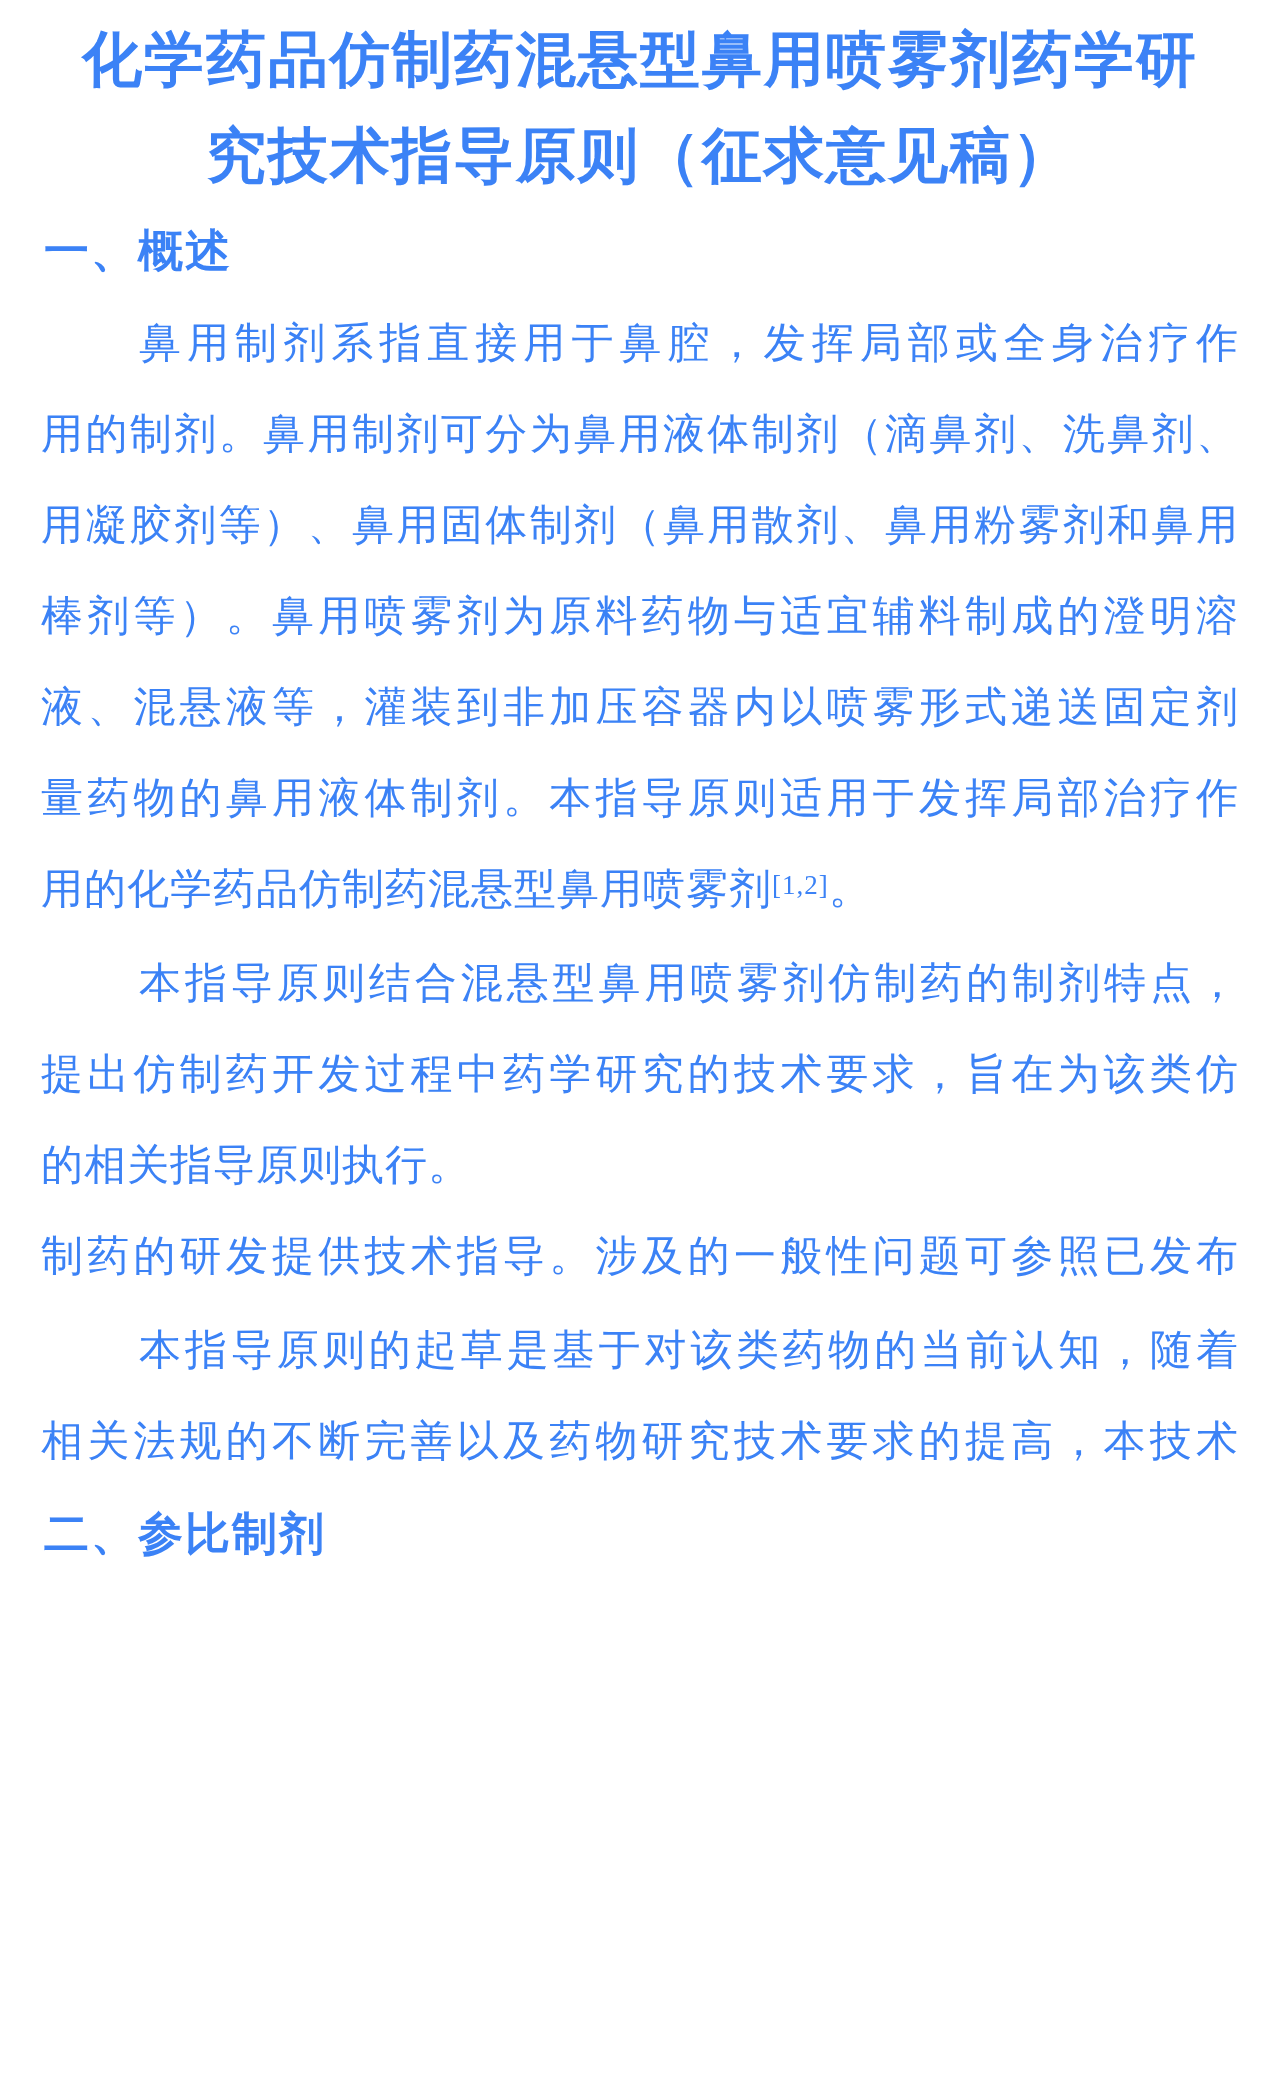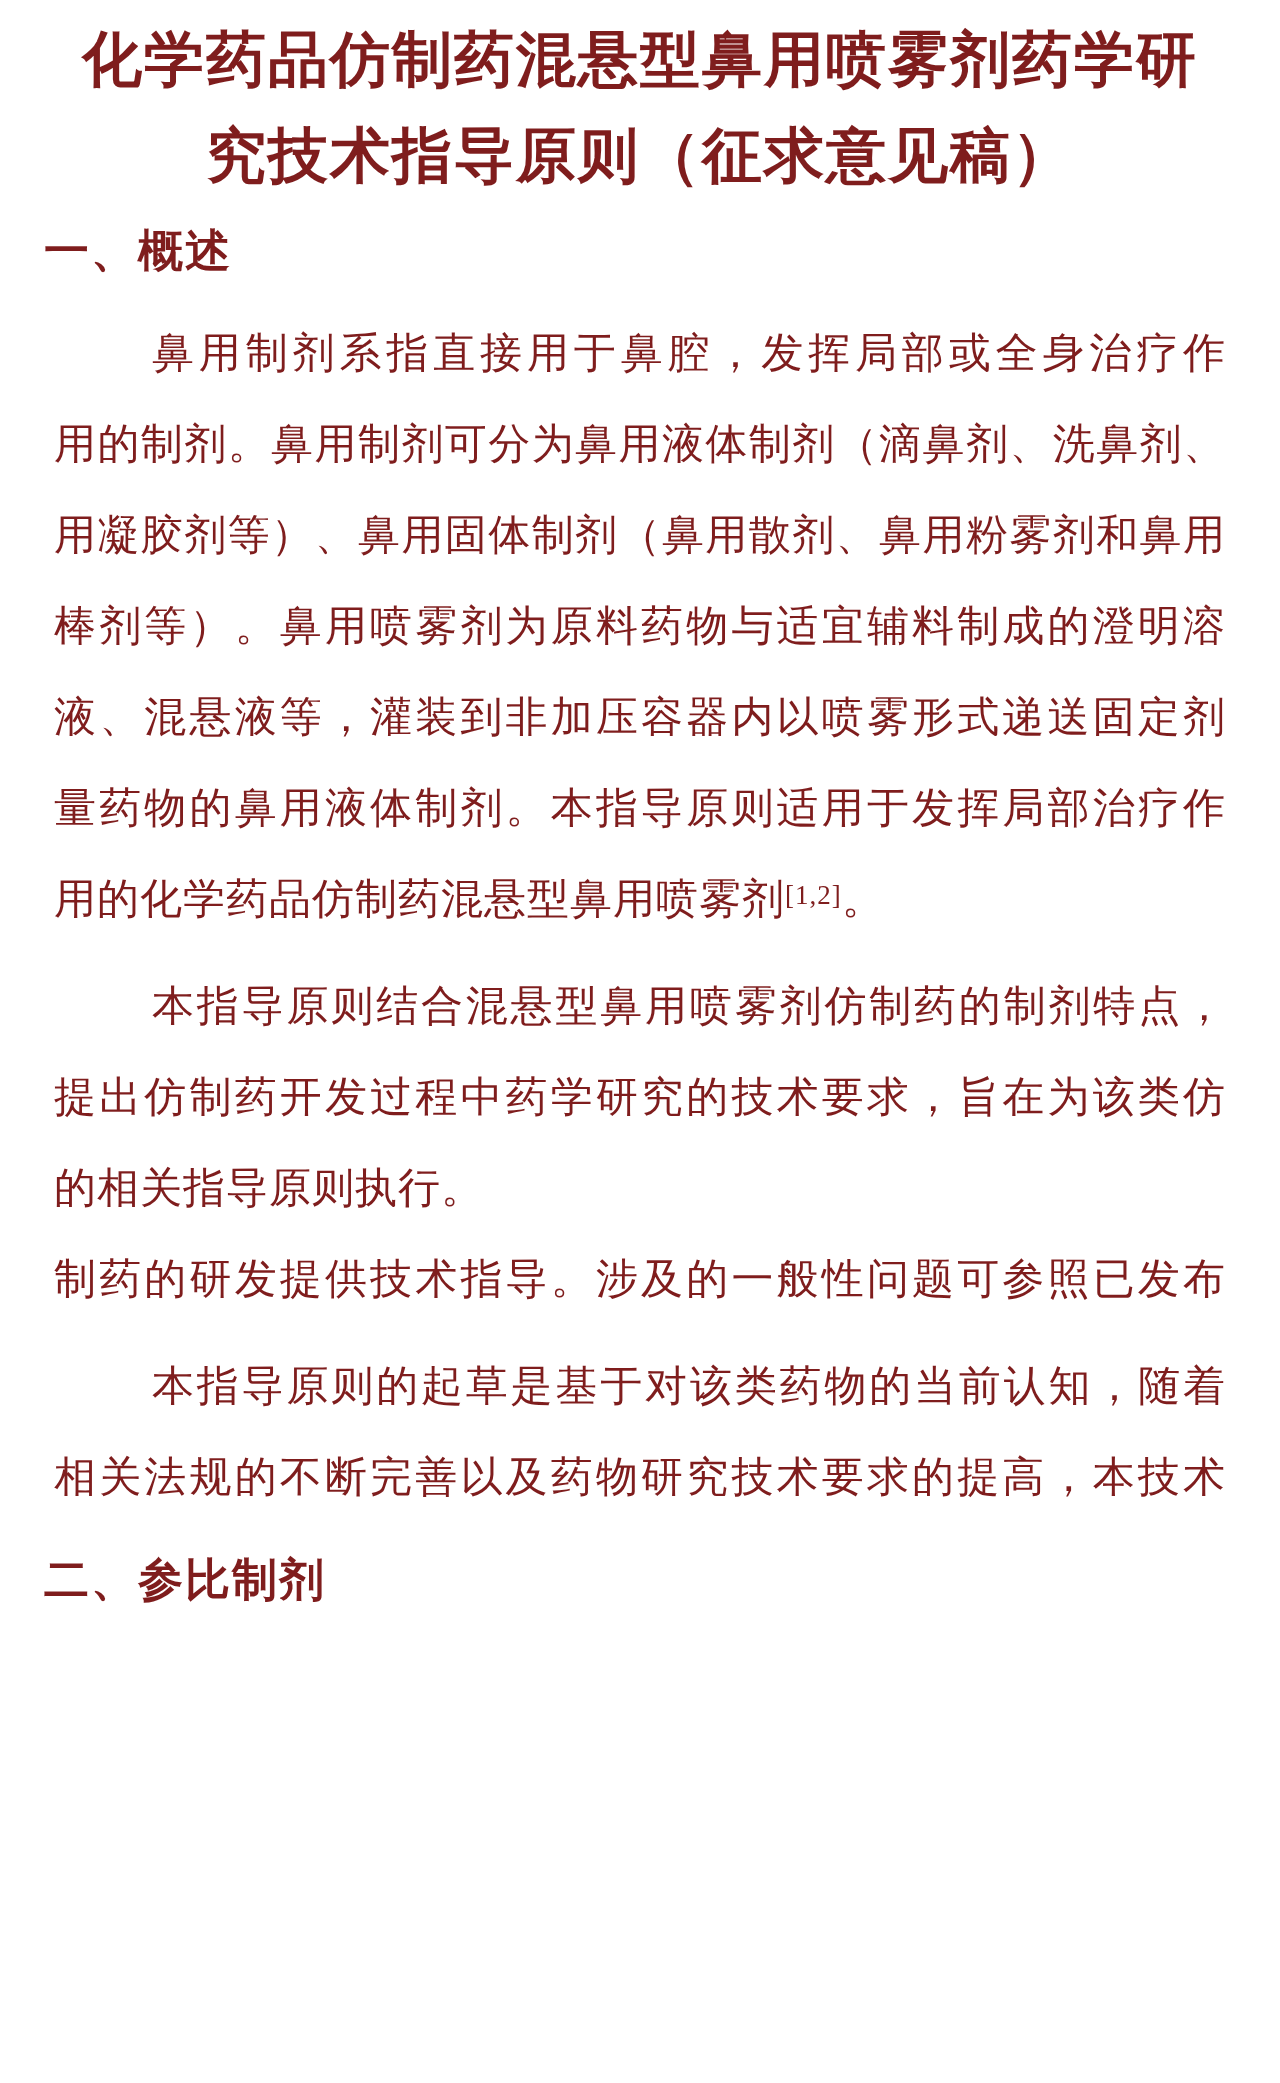--- a/index.html
+++ b/index.html
@@ -3,42 +3,42 @@
 <meta charset="utf-8">
 <style>
   * { box-sizing: border-box; }
   html, body { margin: 0; padding: 0; background: #ffffff; }
   .page {
     position: relative;
     width: 1280px;
     height: 1777px;
     margin: 0 auto;
     background: #ffffff;
-    color: #7f1d1d;
+    color: #3b82f6;
     font-family: "Liberation Serif", "DejaVu Serif", serif;
     padding: 12px 38px 0 38px;
     overflow: hidden;
   }
   .doc-title {
     margin: 0;
     font-size: 60px;
     font-weight: 700;
     line-height: 96px;
     text-align: center;
     letter-spacing: 2px;
   }
   .title-line { display: block; }
   .sec-heading {
     margin: 6px;
     font-size: 45px;
     font-weight: 700;
     line-height: 82px;
     letter-spacing: 2px;
   }
-  .para { margin: 16px; }
+  .para { margin: 3px; }
   .line {
     font-size: 42px;
     line-height: 91px;
     letter-spacing: 1px;
   }
   .line.j {
     text-align: justify;
     text-align-last: justify;
   }
   .line.first { text-indent: 98px; }

